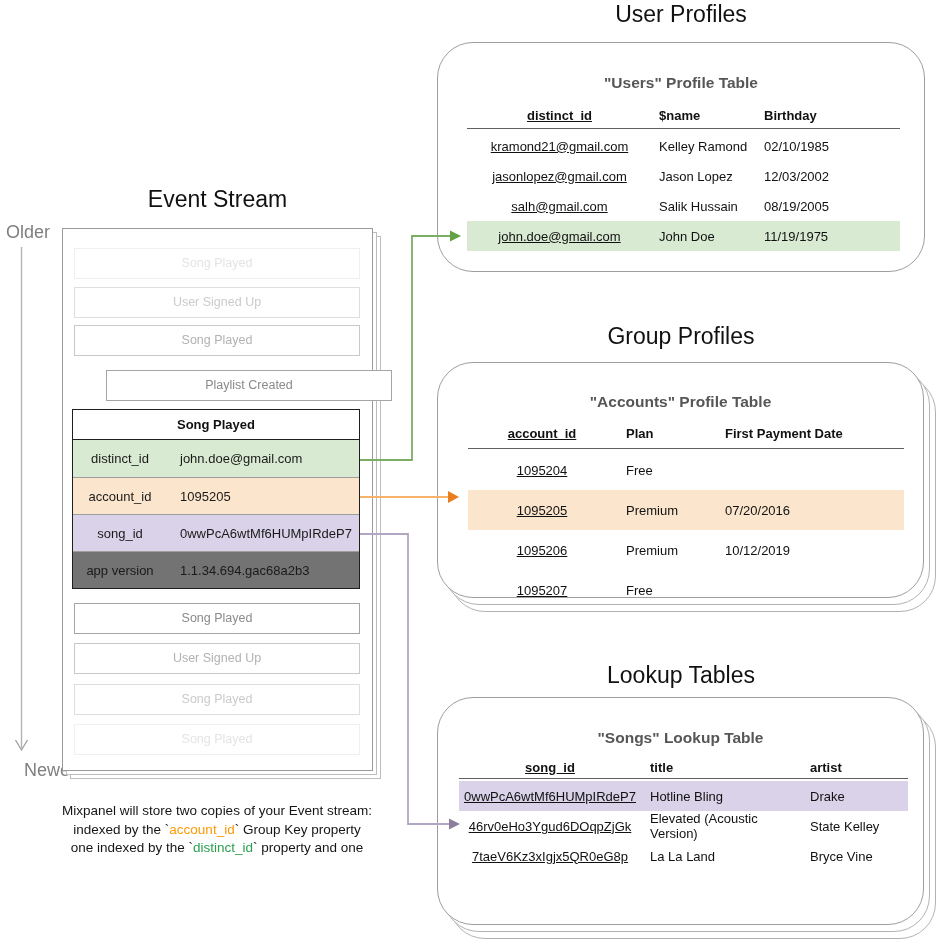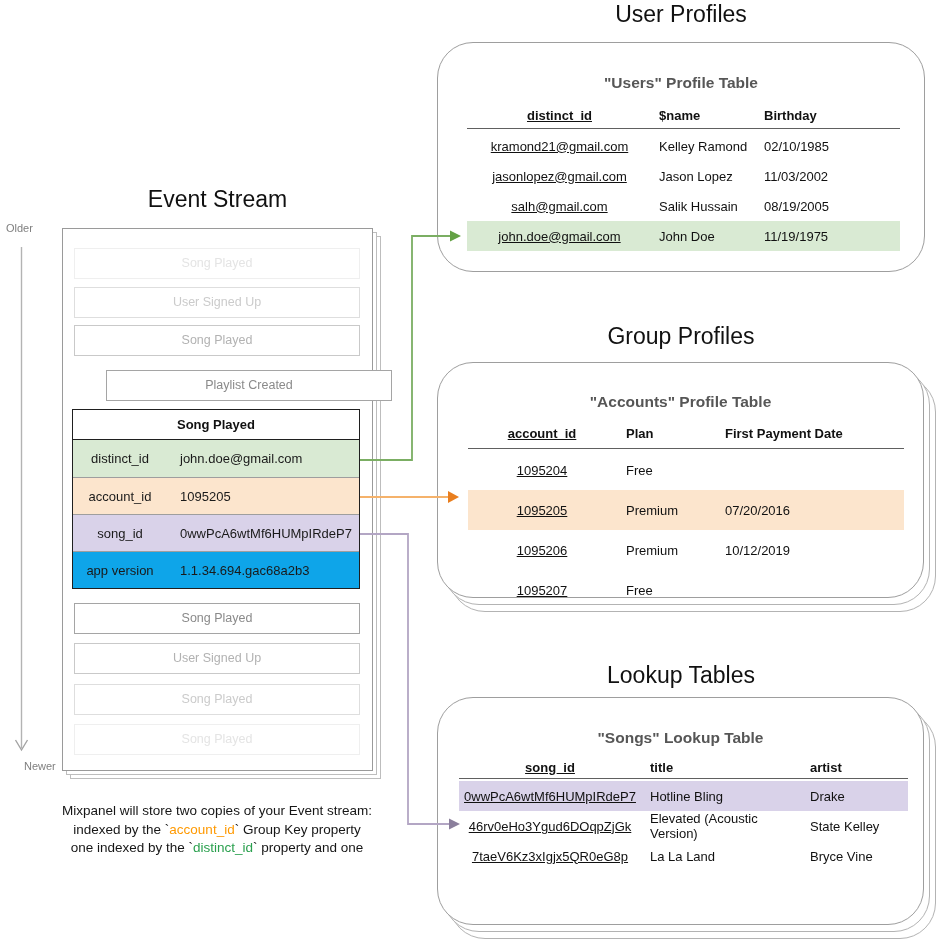--- a/index.html
+++ b/index.html
@@ -25,21 +25,21 @@
   
   .detail { position:absolute; left:72px; top:409px; width:288px; background:#fff; border:1.5px solid #1f1f1f; }
   .detail-header { height:30px; line-height:30px; text-align:center; font-weight:bold; font-size:13px; color:#111;
                    border-bottom:1.5px solid #1f1f1f; background:#fff; }
   .prop-row { display:flex; align-items:center; height:37px; font-size:13px; }
   .prop-row + .prop-row { border-top:1px solid #9e9e9e; }
   .prop-key { width:94px; text-align:center; }
   .prop-val { margin-left:13px; white-space:nowrap; }
 
   
-  .rail-label { position:absolute; font-size:11px; color:#7f7f7f; }
+  .rail-label { position:absolute; font-size:18px; color:#7f7f7f; }
 
   
   .card-ghost { position:absolute; background:#fff; border:1.2px solid #b3b3b3; border-radius:36px; }
   .card { position:absolute; background:#fff; border:1.5px solid #9e9e9e; border-radius:36px; }
   .tbl-title { position:absolute; width:100%; text-align:center; font-size:15.5px; font-weight:bold; color:#565656; }
   .thead { position:absolute; display:grid; align-items:center; height:24px; font-size:13px; font-weight:bold; color:#111; }
   .rule { position:absolute; border-top:1.5px solid #606060; height:0; }
   .rows { position:absolute; }
   .trow { display:grid; align-items:center; font-size:13px; color:#111; }
   .users-grid { grid-template-columns:185px 112px 136px; width:433px; }
@@ -85,21 +85,21 @@
       <span class="prop-val">john.doe@gmail.com</span>
     </div>
     <div class="prop-row" style="background-color: rgb(252, 229, 205);">
       <span class="prop-key">account_id</span>
       <span class="prop-val">1095205</span>
     </div>
     <div class="prop-row" style="background-color: rgb(217, 210, 233);">
       <span class="prop-key">song_id</span>
       <span class="prop-val">0wwPcA6wtMf6HUMpIRdeP7</span>
     </div>
-    <div class="prop-row" style="background-color: #0ea5e9;">
+    <div class="prop-row" style="background-color: #737373;">
       <span class="prop-key">app version</span>
       <span class="prop-val">1.1.34.694.gac68a2b3</span>
     </div>
   </div>
 
   <div class="ev f4" style="top:603px;">Song Played</div>
   <div class="ev f3" style="top:643px;">User Signed Up</div>
   <div class="ev f2" style="top:684px;">Song Played</div>
   <div class="ev f1" style="top:724px;">Song Played</div>
 
@@ -115,21 +115,21 @@
     <div class="rule" style="left:29px; top:85px; width:433px;"></div>
     <div class="rows h30" style="left:29px; top:88px;">
       <div class="trow users-grid">
         <span class="cell-id">kramond21@gmail.com</span>
         <span class="c2">Kelley Ramond</span>
         <span class="c3">02/10/1985</span>
       </div>
       <div class="trow users-grid">
         <span class="cell-id">jasonlopez@gmail.com</span>
         <span class="c2">Jason Lopez</span>
-        <span class="c3">11/03/2002</span>
+        <span class="c3">12/03/2002</span>
       </div>
       <div class="trow users-grid">
         <span class="cell-id">salh@gmail.com</span>
         <span class="c2">Salik Hussain</span>
         <span class="c3">08/19/2005</span>
       </div>
       <div class="trow users-grid" style="background-color: rgb(217, 234, 211);">
         <span class="cell-id">john.doe@gmail.com</span>
         <span class="c2">John Doe</span>
         <span class="c3">11/19/1975</span>

